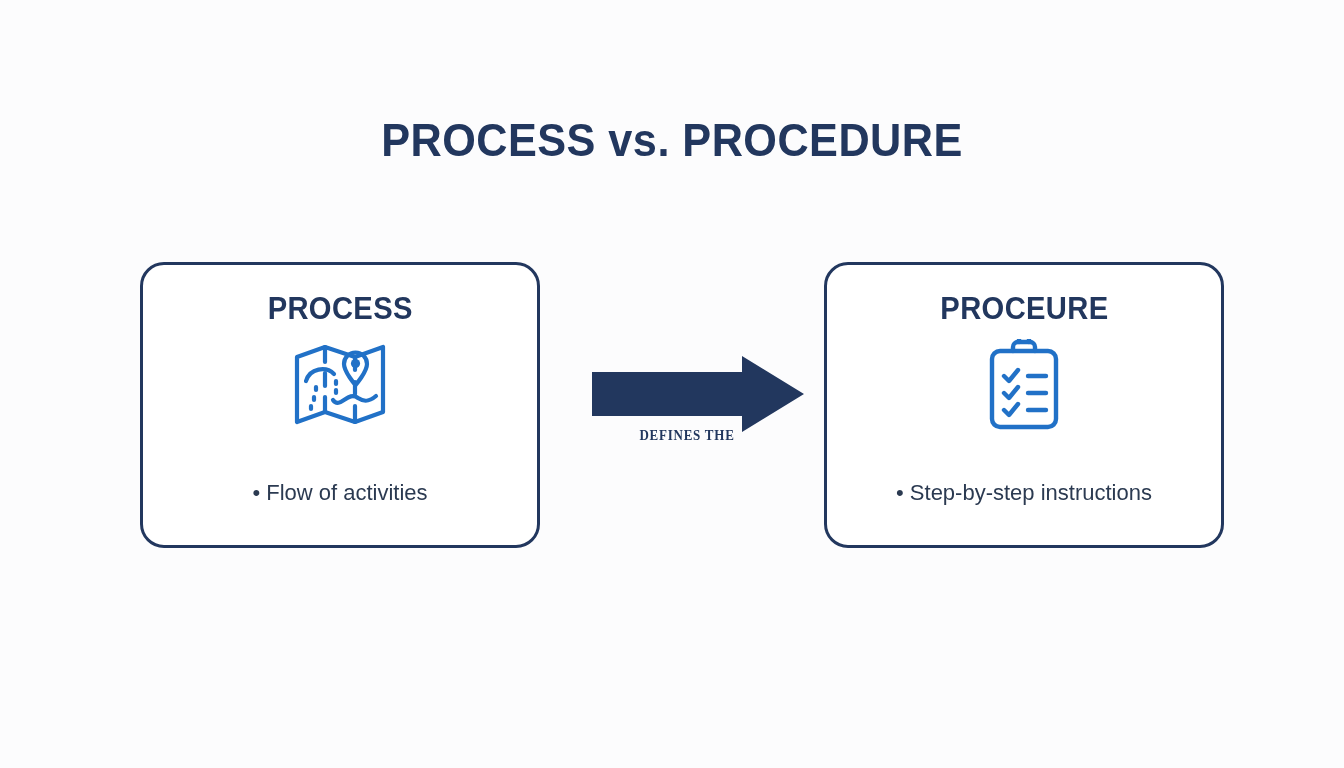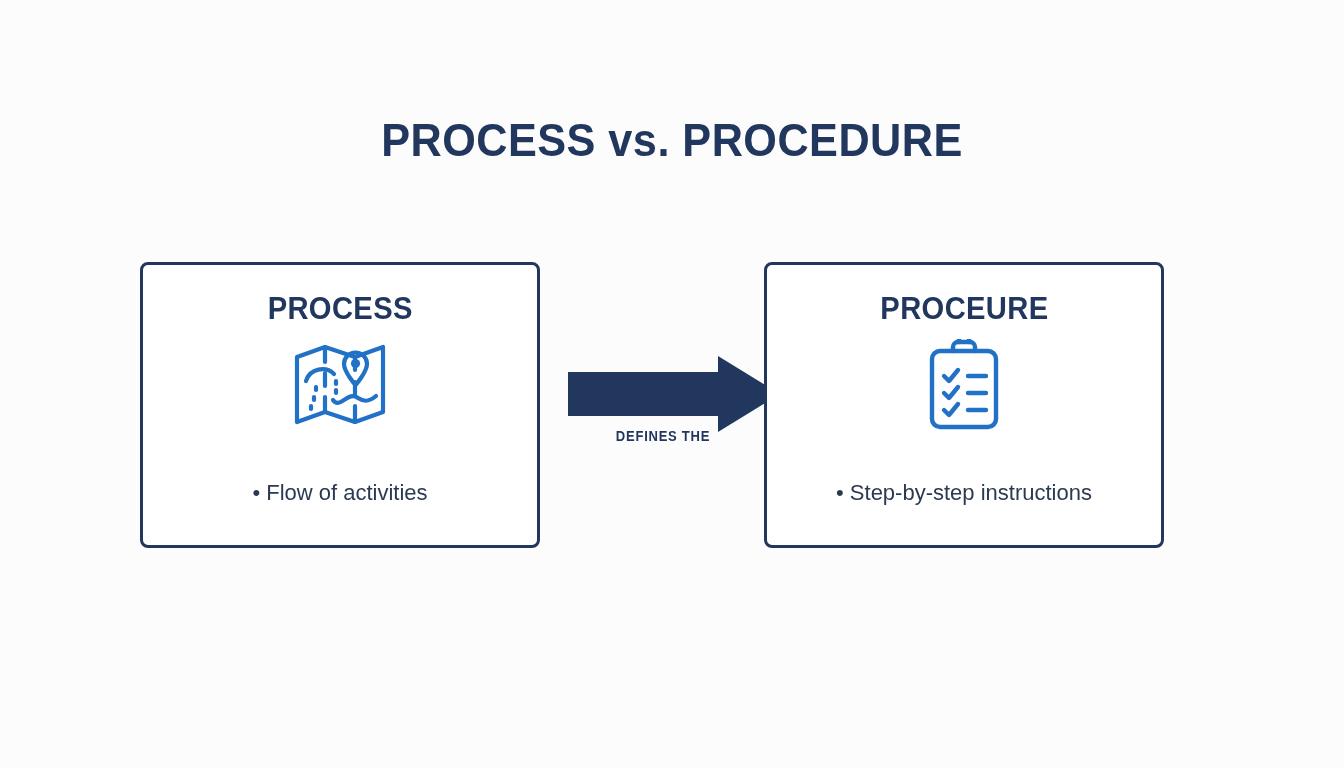--- a/index.html
+++ b/index.html
@@ -36,28 +36,28 @@
   }
 
   
   .card {
     position: absolute;
     top: 262px;
     width: 400px;
     height: 286px;
     box-sizing: border-box;
     border: 3px solid #22375e;
-    border-radius: 8px;
+    border-radius: 24px;
     background: #ffffff;
     display: flex;
     flex-direction: column;
     align-items: center;
   }
   .card-left  { left: 140px; }
-  .card-right { left: 764px; }
+  .card-right { left: 824px; }
 
   .card-title {
     margin-top: 26px;
     font-size: 31px;
     font-weight: 700;
     letter-spacing: 0.4px;
     color: #22375e;
     transform: scaleX(0.94);
     white-space: nowrap;
   }
@@ -79,24 +79,25 @@
     font-size: 22px;
     line-height: 37px;
     color: #2b3a51;
     white-space: nowrap;
     margin-top: 29px;
   }
 
   
   .arrow-group {
     position: absolute;
-    left: 568px;
+    left: 592px;
     top: 356px;
     width: 216px;
     height: 100px;
+    font-family: Liberation Serif, serif;
   }
   .arrow-svg {
     position: absolute;
     left: 0;
     top: 0;
   }
   .arrow-label {
     position: absolute;
     left: 0;
     top: 72px;

